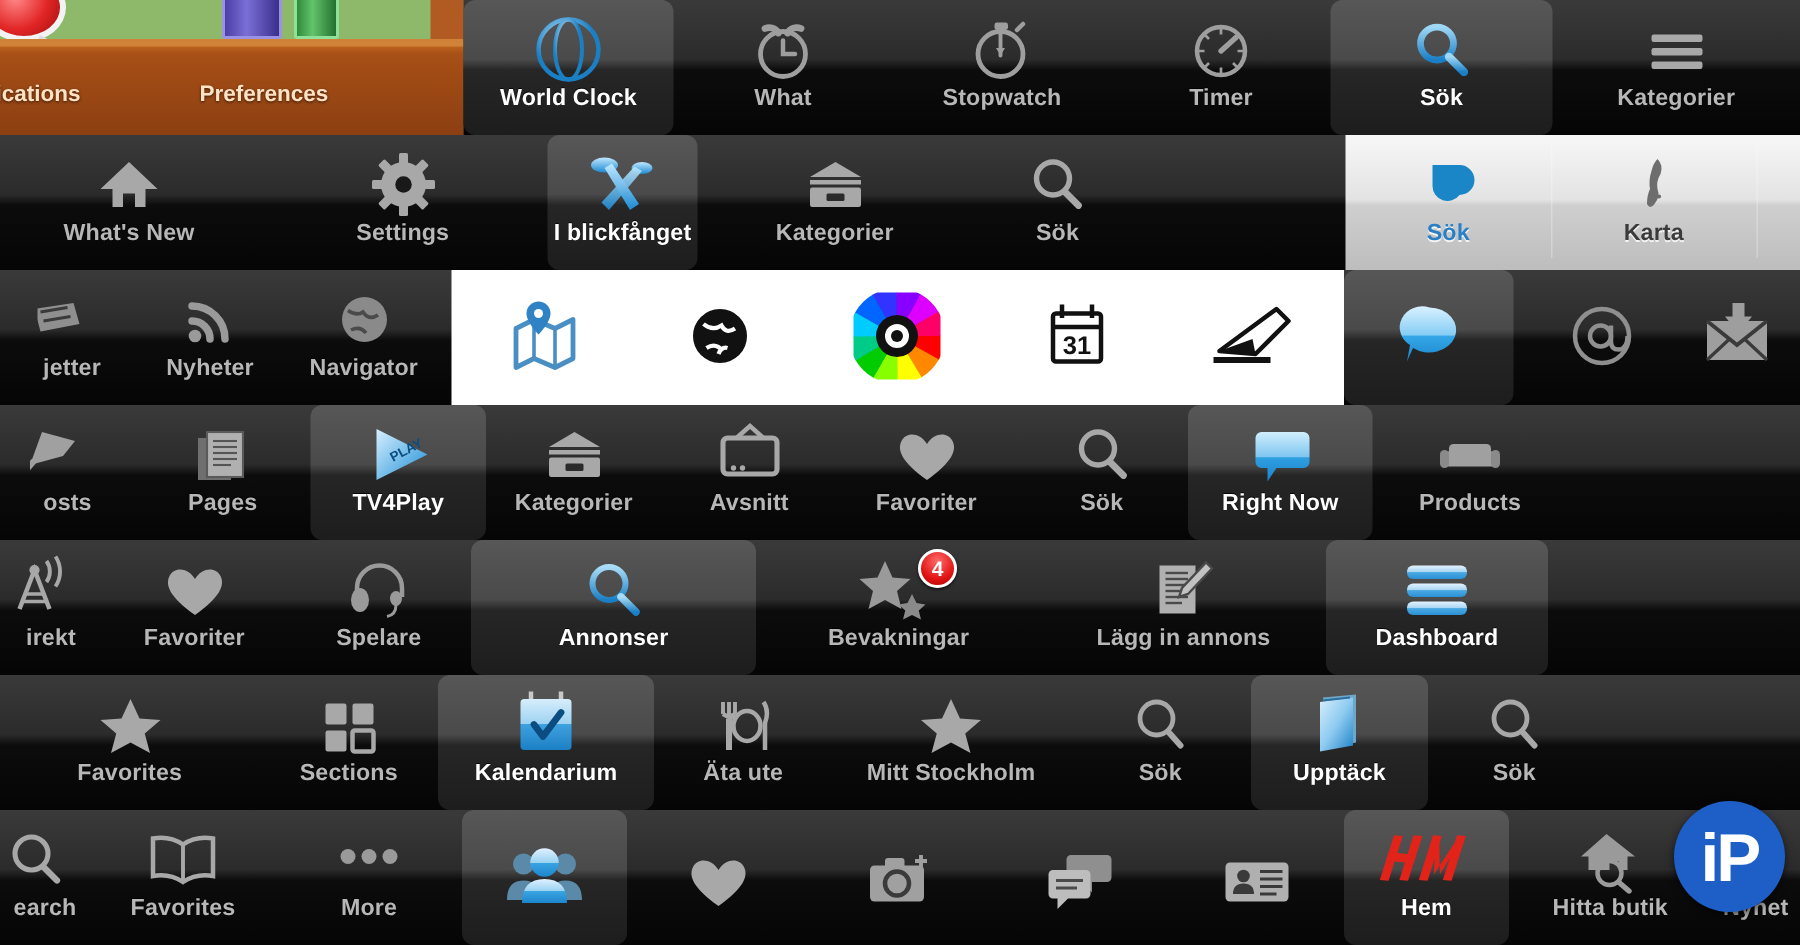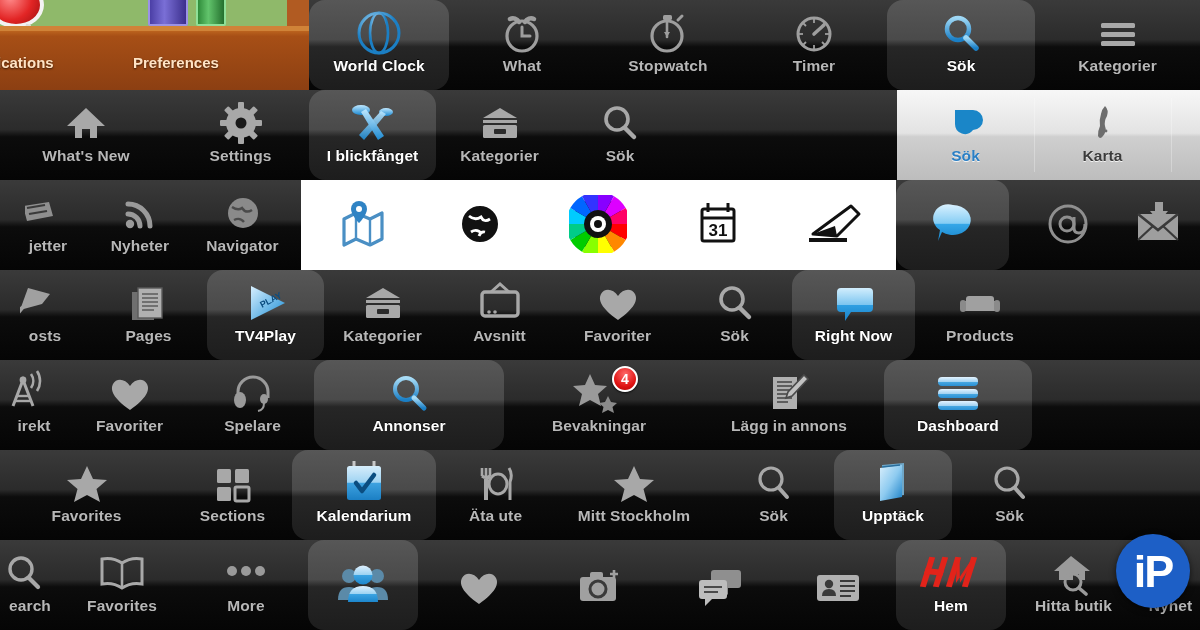--- a/index.html
+++ b/index.html
@@ -23,21 +23,21 @@
     background:linear-gradient(to bottom,#f7f7f7 0%, #e3e3e3 48%, #cfcfcf 52%, #bdbdbd 100%);
   }
 
   .tab {
     position:relative; flex:0 0 auto; height:90px;
     display:flex; flex-direction:column; align-items:center; justify-content:flex-start;
     padding-top:10px;
   }
   .tab.sel-dark {
     background:linear-gradient(to bottom,#575757 0%, #4a4a4a 44%, #262626 52%, #1d1d1d 100%);
-    border-radius:16px;
+    border-radius:8px;
   }
 
   .ico { height:46px; display:flex; align-items:center; justify-content:center; position:relative; }
   .lbl {
     font-size:15.5px; line-height:16px; color:#b7b7b7; font-weight:bold;
     letter-spacing:.1px; white-space:nowrap; margin-top:2px;
     text-shadow:0 -1px 0 rgba(0,0,0,.85);
   }
   .tab.sel-dark .lbl { color:#ffffff; }
   .lbl.dark-txt { color:#3b3b3b; text-shadow:0 1px 0 rgba(255,255,255,.8); }
@@ -199,21 +199,21 @@
             <rect x="6" y="22" width="34" height="5" rx="1.5" fill="#a8a8a8"></rect>
             <rect x="6" y="31" width="34" height="5" rx="1.5" fill="#a8a8a8"></rect>
           </svg>
         </div>
         <div class="lbl">Kategorier</div>
       </div>
     </div>
   </div>
 
   <div class="row bar-dark" style="top:90px;">
-    <div style="position:absolute;left:0;top:0;display:flex;height:90px;">
+    <div style="position:absolute;left:0;top:0;display:flex;height:90px;gap:28px;">
       <div class="tab" style="width:172px">
         <div class="ico">
           <svg width="46" height="46" viewBox="0 0 46 46">
             <path d="M23 8 L42 26 L34 26 L34 38 L27 38 L27 29 L19 29 L19 38 L12 38 L12 26 L4 26 Z" fill="#a8a8a8"></path>
           </svg>
         </div>
         <div class="lbl">What's New</div>
       </div>
       <div class="tab" style="width:137px">
         <div class="ico">
@@ -229,21 +229,21 @@
                 <rect x="20" y="35" width="6" height="9" rx="1" transform="rotate(45 23 23)"></rect>
                 <rect x="2" y="20" width="9" height="6" rx="1" transform="rotate(45 23 23)"></rect>
                 <rect x="35" y="20" width="9" height="6" rx="1" transform="rotate(45 23 23)"></rect>
               </g>
             </g>
             <circle cx="23" cy="23" r="5.5" fill="#191919"></circle>
           </svg>
         </div>
         <div class="lbl">Settings</div>
       </div>
-      <div class="tab sel-dark" style="width:127px">
+      <div class="tab sel-dark" style="width:100px">
         <div class="ico">
           <svg width="54" height="46" viewBox="0 0 54 46">
             <defs>
                 <linearGradient id="sb" x1="0" y1="0" x2="0" y2="1">
                   <stop offset="0" stop-color="#bfe8ff"></stop>
                   <stop offset="1" stop-color="#1d8ad2"></stop>
                 </linearGradient>
               </defs>
             <ellipse cx="15" cy="10" rx="9" ry="5" fill="url(#sb)"></ellipse>
             <ellipse cx="40" cy="12" rx="7" ry="4" fill="url(#sb)"></ellipse>

